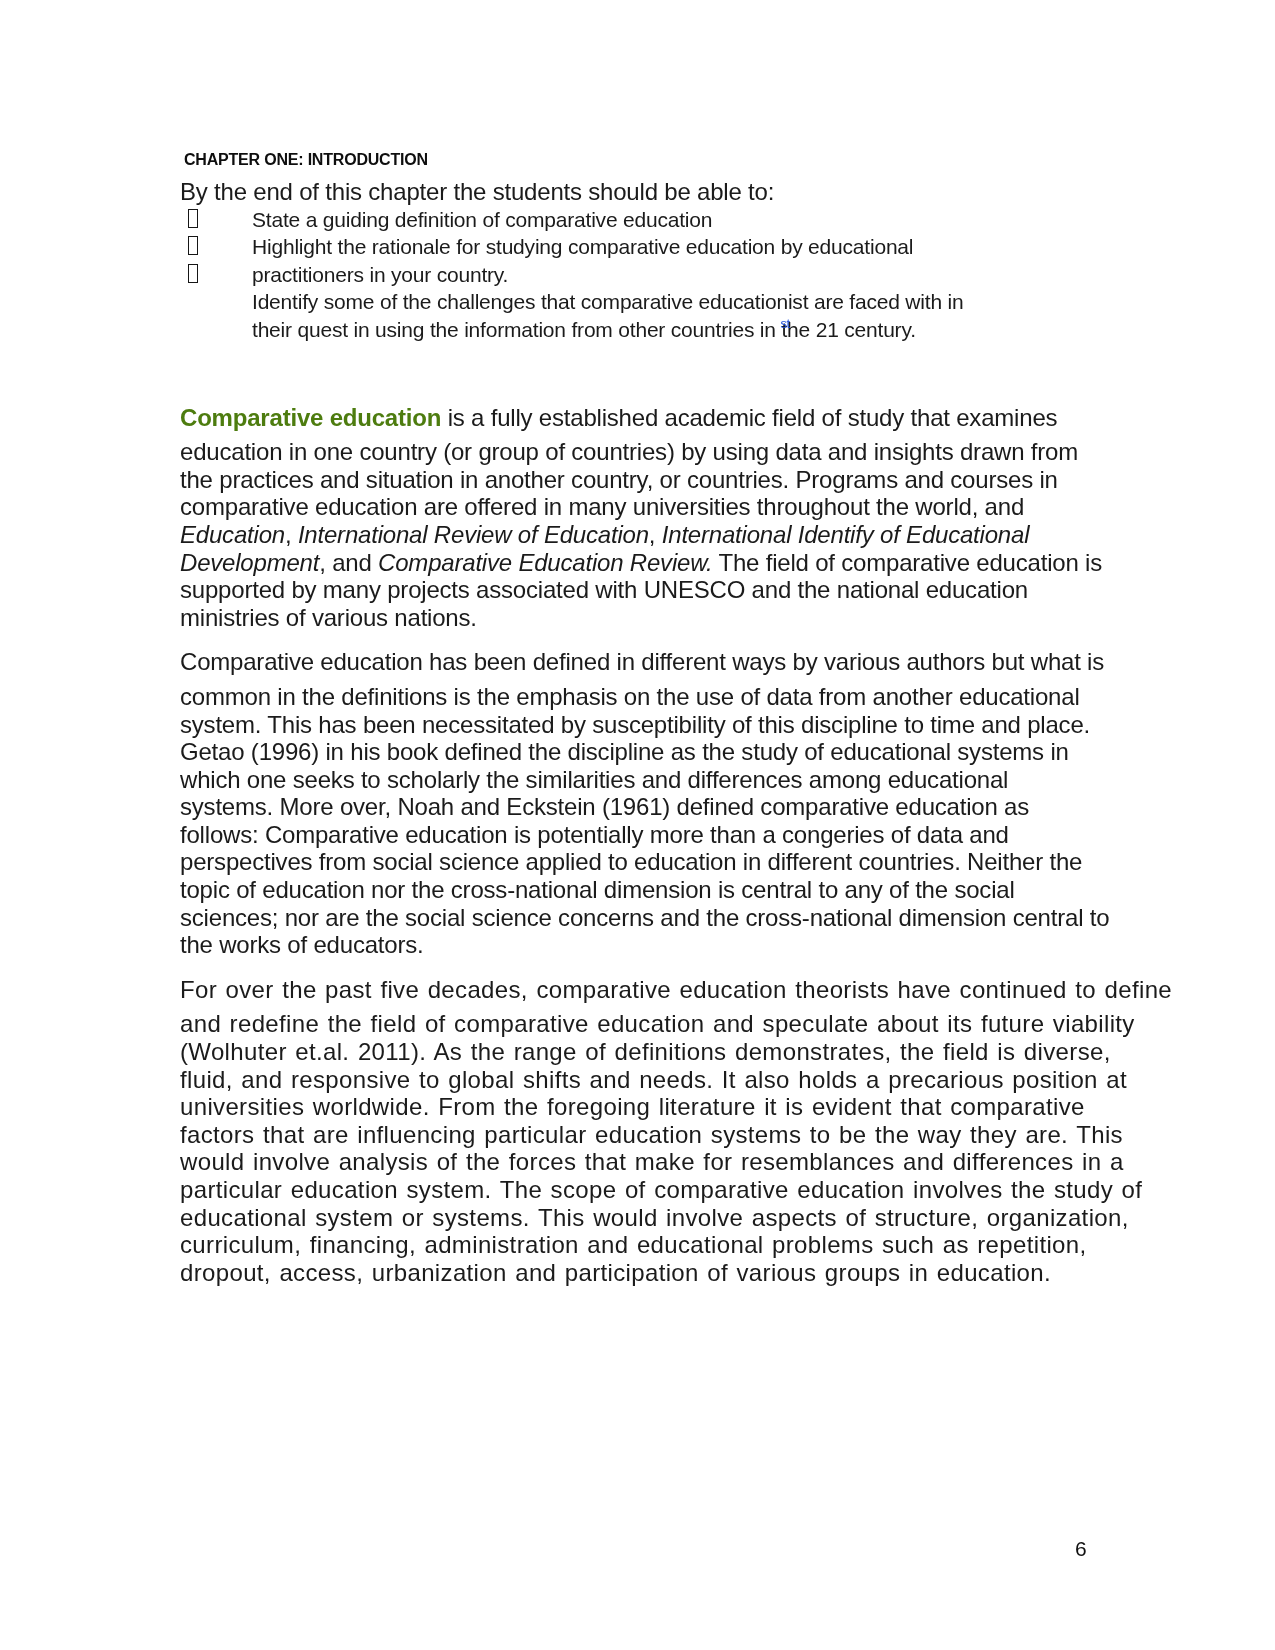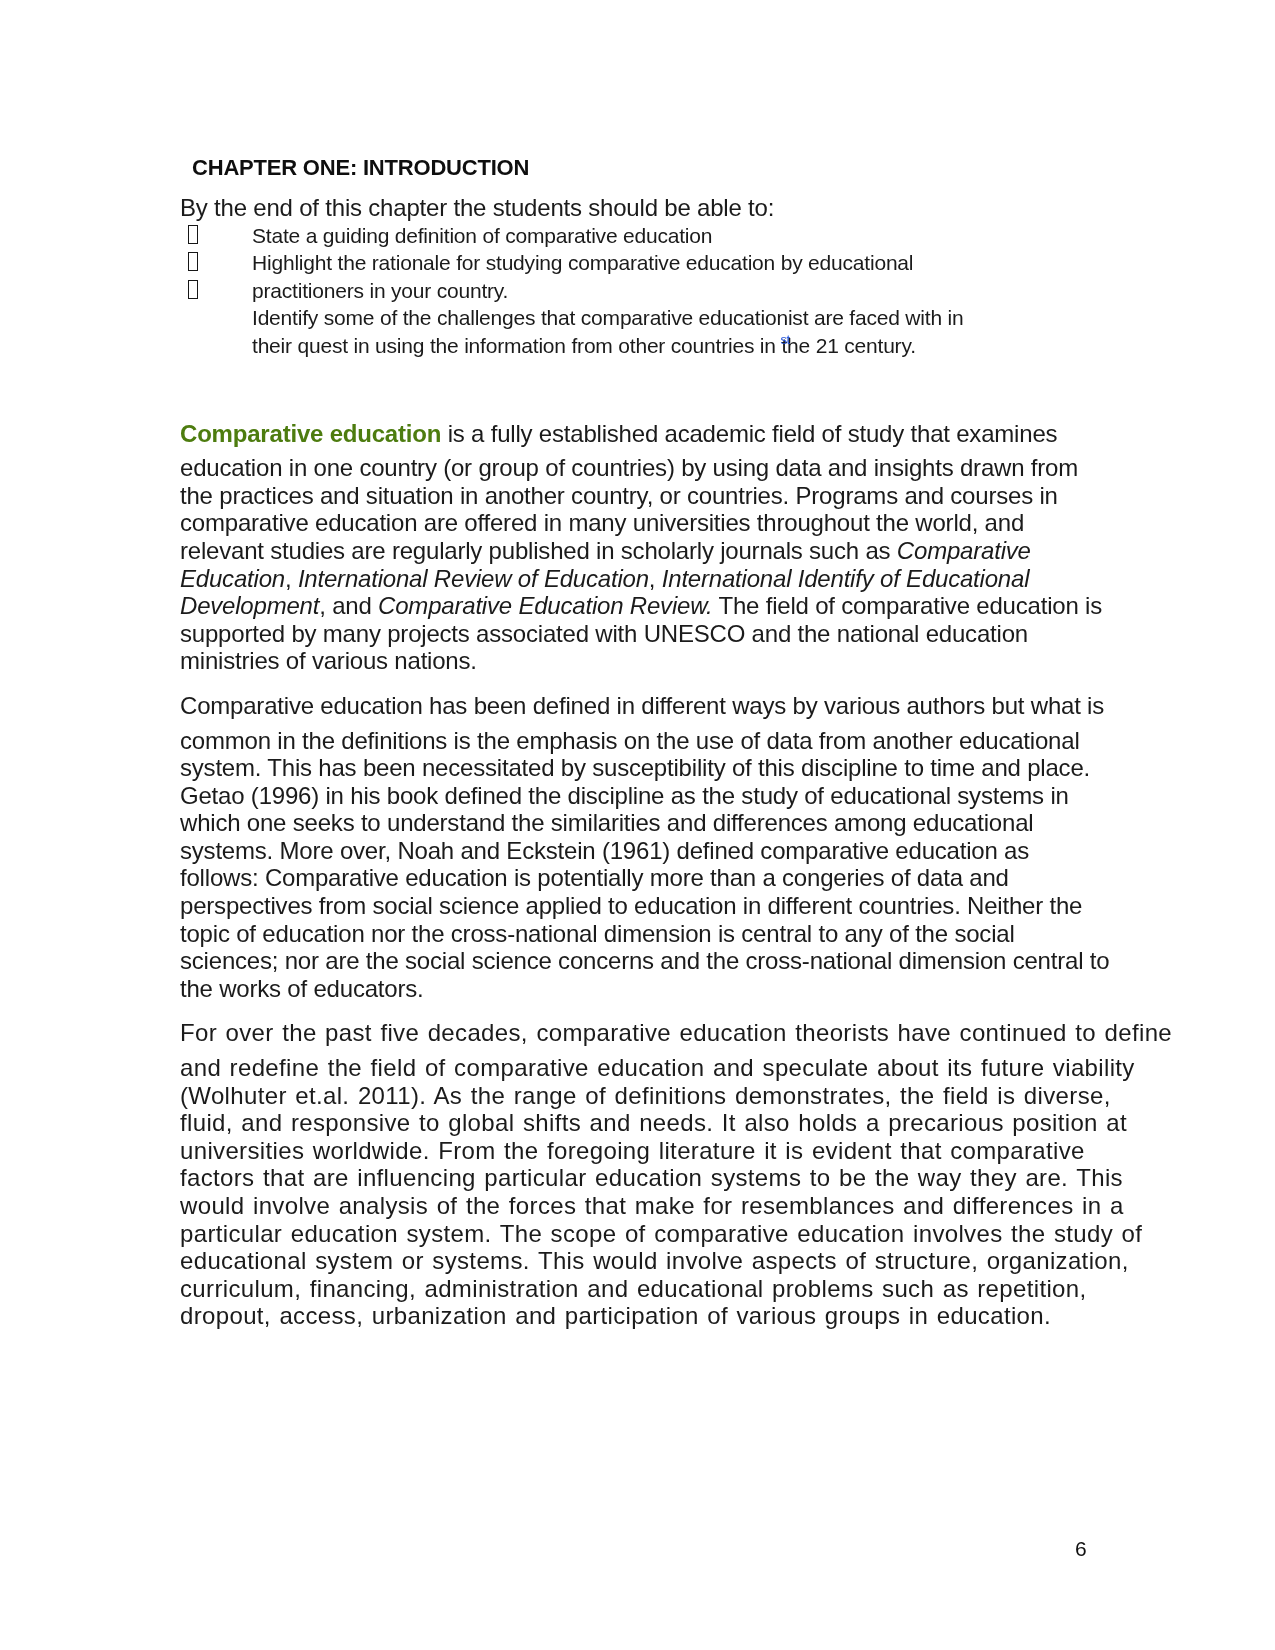--- a/index.html
+++ b/index.html
@@ -13,27 +13,27 @@
     font-family: "Liberation Sans", sans-serif;
     color: #1b1b1b;
   }
   .content {
     position: absolute;
     left: 180px;
     top: 142px;
     width: 960px;
   }
   .heading {
-    font-size: 22px;
+    font-size: 16px;
     font-weight: bold;
     color: #0e0e0e;
     line-height: 28px;
     letter-spacing: -0.2px;
     white-space: nowrap;
-    margin: 12px;
+    margin: 4px;
   }
   .line, .lead {
     font-size: 24px;
     line-height: 27.6px;
     letter-spacing: -0.2px;
     white-space: nowrap;
   }
   .objectives { margin-bottom: 60px; }
   .obj-row { display: flex; }
   .obj-bullet {
@@ -106,32 +106,31 @@
         <div class="obj-row">
           <div class="obj-bullet"></div>
           <div class="obj-text"><span>their quest in using the information from other countries in </span><span class="overwrap">the<span class="sup">st</span></span><span> 21 century.</span></div>
         </div>
       </div>
     <div class="para">
         <div class="line"><span class="b">Comparative education</span><span> is a fully established academic field of study that examines</span></div>
         <div class="line"><span>education in one country (or group of countries) by using data and insights drawn from</span></div>
         <div class="line"><span>the practices and situation in another country, or countries. Programs and courses in</span></div>
         <div class="line"><span>comparative education are offered in many universities throughout the world, and</span></div>
-        <div class="line"><span>relevant studies are regularly published in scholarly journals such as </span><span class="i">Comparative</span></div>
         <div class="line"><span class="i">Education</span><span>, </span><span class="i">International Review of Education</span><span>, </span><span class="i">International Identify of Educational</span></div>
         <div class="line"><span class="i">Development</span><span>, and </span><span class="i">Comparative Education Review.</span><span> The field of comparative education is</span></div>
         <div class="line"><span>supported by many projects associated with UNESCO and the national education</span></div>
         <div class="line"><span>ministries of various nations.</span></div>
       </div>
     <div class="para">
         <div class="line"><span>Comparative education has been defined in different ways by various authors but what is</span></div>
         <div class="line"><span>common in the definitions is the emphasis on the use of data from another educational</span></div>
         <div class="line"><span>system. This has been necessitated by susceptibility of this discipline to time and place.</span></div>
         <div class="line"><span>Getao (1996) in his book defined the discipline as the study of educational systems in</span></div>
-        <div class="line"><span>which one seeks to understand the similarities and differences among educational</span></div>
+        <div class="line"><span>which one seeks to scholarly the similarities and differences among educational</span></div>
         <div class="line"><span>systems. More over, Noah and Eckstein (1961) defined comparative education as</span></div>
         <div class="line"><span>follows: Comparative education is potentially more than a congeries of data and</span></div>
         <div class="line"><span>perspectives from social science applied to education in different countries. Neither the</span></div>
         <div class="line"><span>topic of education nor the cross-national dimension is central to any of the social</span></div>
         <div class="line"><span>sciences; nor are the social science concerns and the cross-national dimension central to</span></div>
         <div class="line"><span>the works of educators.</span></div>
       </div>
     <div class="para tracked">
         <div class="line"><span>For over the past five decades, comparative education theorists have continued to define</span></div>
         <div class="line"><span>and redefine the field of comparative education and speculate about its future viability</span></div>

